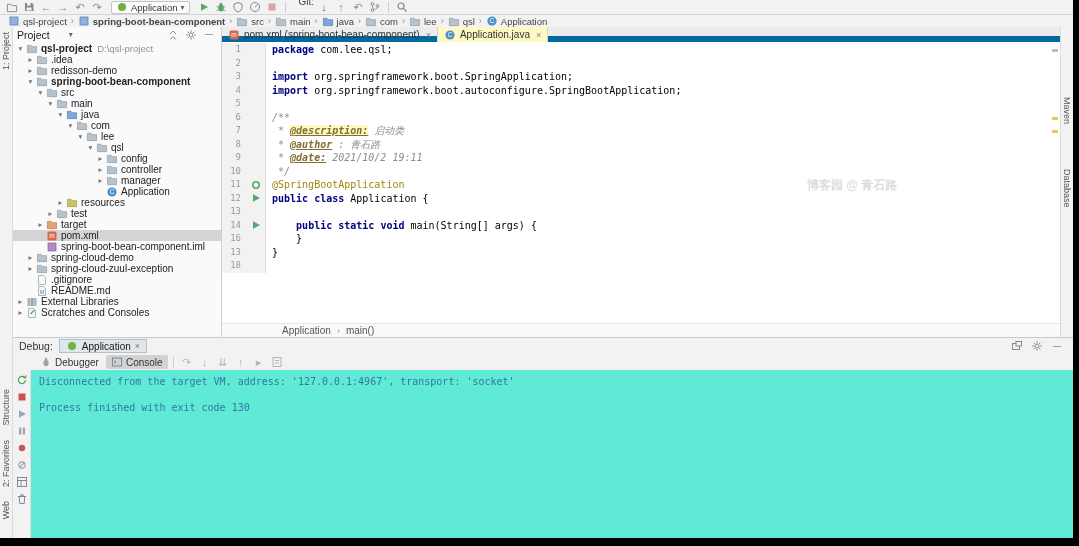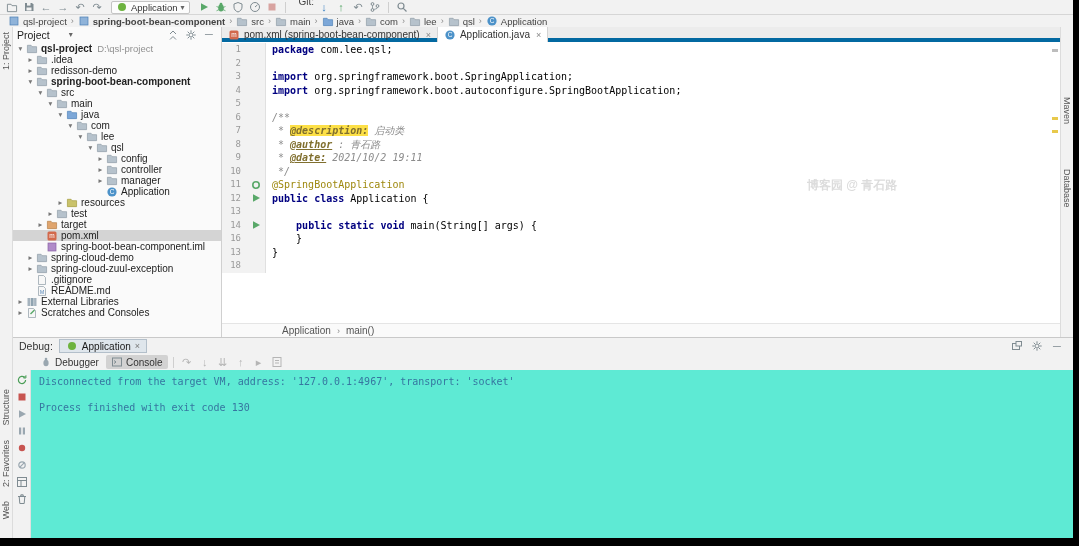--- a/index.html
+++ b/index.html
@@ -49,38 +49,38 @@
   .tree-row{height:11px;display:flex;align-items:center;white-space:nowrap;font-size:10px;color:#222;cursor:default}
   .tree-row.sel{background:#d4d4d4}
   .chev{width:9px;flex:0 0 9px;font-size:7.5px;color:#777;text-align:center}
   .ticon{width:14px;flex:0 0 14px;display:flex;justify-content:center}
   .tlabel{padding-left:2px}
   .tsuffix{color:#909090;padding-left:5px;font-size:9.5px}
 
   
   .editor{position:absolute;left:222px;top:27px;width:838px;height:310px;background:#fff}
   #tabs{position:absolute;top:0;left:0;right:0;height:15px;background:#ececec;
-    border-bottom:4px solid #0369a1;display:flex}
+    border-bottom:6px solid #0369a1;display:flex}
   .tab{display:inline-flex;align-items:center;gap:4px;padding:0 6px;font-size:10px;color:#333;
     border-right:1px solid #d4d4d4;height:15px;cursor:default}
-  .tab.active{background:#ffffff}
+  .tab.active{background:#fef9c3}
   .tab .close{color:#888;font-size:9px;margin-left:2px}
   #code{position:absolute;top:16px;left:0;right:0;bottom:14px;overflow:hidden;
     font-family:"DejaVu Sans Mono",monospace;font-size:10px}
   .code-line{display:flex;height:13.5px;line-height:13.5px;white-space:pre}
   .code-line.hl{background:#FBF0CE}
   .ln{width:24px;flex:0 0 24px;text-align:right;color:#999;background:#f2f2f2;font-size:9px;padding-right:5px}
   .gut{width:20px;flex:0 0 20px;background:#f2f2f2;border-right:1px solid #e0e0e0;
     display:flex;align-items:center;justify-content:center}
   .ctext{flex:1;padding-left:6px}
   .tk-kw{color:#000080;font-weight:bold}
   .tk-pl{color:#000}
   .tk-doc,.tk-doc-i{color:#8C8C8C;font-style:italic}
   .tk-tag{color:#806F2E;font-style:italic;font-weight:bold;text-decoration:underline}
-  .tk-tag-hl{color:#806F2E;font-style:italic;font-weight:bold;background:#fde047}
+  .tk-tag-hl{color:#806F2E;font-style:italic;font-weight:bold;text-decoration:underline;background:#fef9c3}
   .tk-anno{color:#9E880D}
   .tk-it{color:#000;font-style:italic}
   .watermark{position:absolute;left:585px;top:150px;color:#dcdcdc;font-size:12px;font-weight:bold}
   .stripe-mark{position:absolute;right:2px;width:6px;height:3px}
   .crumbs-bottom{position:absolute;left:0;right:0;bottom:0;height:14px;background:#fafafa;
     border-top:1px solid #e5e5e5;display:flex;align-items:center;padding-left:60px;font-size:10px;color:#555;gap:4px}
 
   
   .rightbar{position:absolute;left:1060px;top:27px;width:13px;height:310px;background:#f2f2f2;
     border-left:1px solid #dcdcdc}

